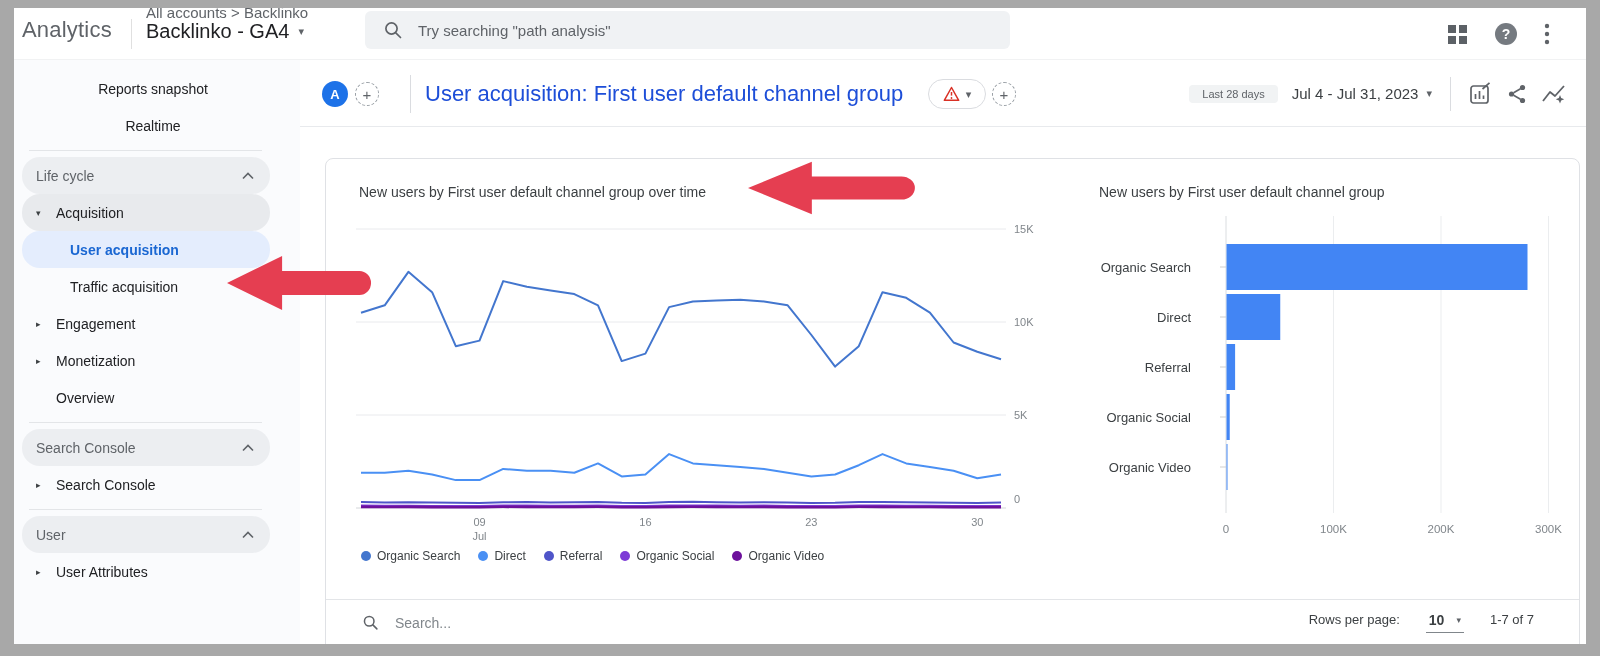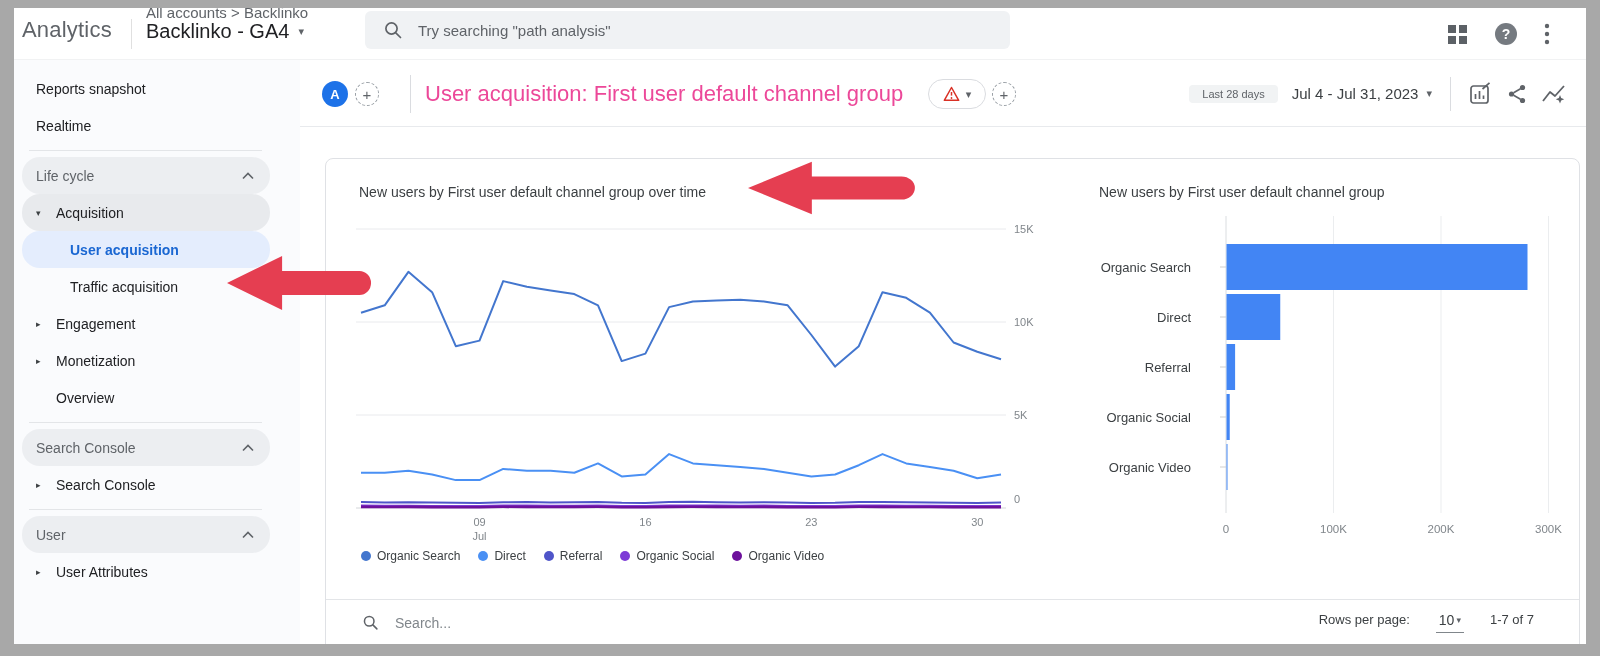--- a/index.html
+++ b/index.html
@@ -15,61 +15,61 @@
   .breadcrumb { font-size:15px; color:#5f6368; height:12px; white-space:nowrap; }
   .prop-row { margin-top:4px; display:flex; align-items:center; gap:9px; font-size:20px; color:#202124; }
   .caret { font-size:11px; color:#5f6368; }
   .searchbar { position:absolute; left:351px; top:3px; width:645px; height:38px; background:#f0f2f4; border-radius:6px; display:flex; align-items:center; padding-left:18px; gap:15px; }
   .search-ph { font-size:15px; color:#5f6368; }
   .hdr-icons { position:absolute; right:36px; top:0; height:52px; display:flex; align-items:center; gap:26px; }
 
   
   .sidebar { position:absolute; left:0; top:52px; bottom:0; width:286px; background:#fafbfd; padding-top:10px; z-index:1; }
   .sb-row { height:37px; margin:0 30px 0 8px; border-radius:18px; display:flex; align-items:center; font-size:14px; color:#202124; cursor:pointer; position:relative; }
-  .sb-row.top  { padding-left:14px; }
+  .sb-row.top  { padding-left:14px;justify-content:center; }
   .sb-row.section { padding-left:14px; background:#eceef1; color:#5f6368; }
   .sb-row.parent { padding-left:14px; }
   .sb-row.parent .tri { width:14px; font-size:9px; color:#3c4043; }
   .sb-row.parent .lbl { margin-left:6px; }
   .sb-row.plain { padding-left:34px; }
   .sb-row.child { padding-left:48px; }
   .sb-row.pill-gray { background:#e8eaed; }
   .sb-row.selected { background:#e4edfd; color:#1a67d2; font-weight:bold; }
   .sb-chev { position:absolute; right:16px; top:50%; transform:translateY(-50%); }
   .sb-divider { height:13px; margin:0 38px 0 15px; position:relative; }
   .sb-divider::before { content:''; position:absolute; left:0; right:0; top:6px; height:1px; background:#e3e5e8; }
 
   
   .main { position:absolute; left:286px; top:52px; right:0; bottom:0; background:#fff; }
   .report-hdr { position:absolute; left:0; top:0; right:0; height:67px; border-bottom:1px solid #e8eaed; }
   .avatar { position:absolute; left:22px; top:21px; width:26px; height:26px; border-radius:50%; background:#1d72e8; color:#fff; font-size:13px; font-weight:bold; display:flex; align-items:center; justify-content:center; }
   .plus-circ { position:absolute; width:24px; height:24px; border-radius:50%; border:1px dashed #9aa0a6; color:#5f6368; font-size:15px; display:flex; align-items:center; justify-content:center; top:22px; }
   .plus-1 { left:55px; } .plus-2 { left:692px; }
   .rh-div { position:absolute; left:110px; top:15px; width:1px; height:38px; background:#dadce0; }
-  .rep-title { position:absolute; left:125px; top:21px; font-size:22px; color:#ec4899; white-space:nowrap; }
+  .rep-title { position:absolute; left:125px; top:21px; font-size:22px; color:#1d4ed8; white-space:nowrap; }
   .warn-pill { position:absolute; left:628px; top:19px; width:58px; height:30px; border:1px solid #dadce0; border-radius:15px; background:#fff; display:flex; align-items:center; justify-content:center; gap:6px; }
   .rh-right { position:absolute; right:20px; top:0; height:67px; display:flex; align-items:center; gap:14px; }
   .preset-badge { background:#f1f3f4; border-radius:4px; padding:3px 13px; font-size:11px; color:#5f6368; }
   .date-text { font-size:15px; color:#3c4043; display:flex; align-items:center; gap:8px; }
   .rh-vdiv { width:1px; height:34px; background:#dadce0; margin:0 4px; }
 
   
   .card { position:absolute; left:25px; top:98px; width:1255px; height:600px; background:#fff; border:1px solid #dfe1e5; border-radius:8px; }
   .chart-title { position:absolute; font-size:14px; color:#3c4043; white-space:nowrap; }
   .line-title { left:33px; top:25px; }
   .bar-title { left:773px; top:25px; }
   #lineChart { position:absolute; left:20px; top:58px; }
   #barChart { position:absolute; left:770px; top:50px; }
   .legend { position:absolute; left:35px; top:390px; display:flex; align-items:center; gap:18px; }
   .lg-item { display:flex; align-items:center; gap:6px; font-size:12px; color:#3c4043; }
   .lg-dot { width:10px; height:10px; border-radius:50%; }
   .t-toolbar { position:absolute; left:0; right:0; top:440px; height:46px; border-top:1px solid #e3e5e8; display:flex; align-items:center; padding:0 45px 0 36px; gap:16px; }
   .t-search-ph { font-size:14px; color:#80868b; }
   .t-right { margin-left:auto; display:flex; align-items:flex-start; gap:26px; font-size:13px; color:#3c4043; }
-  .rpp-value { display:flex; align-items:center; gap:2px; border-bottom:1px solid #80868b; padding:0 3px 4px 3px; font-size:14px; cursor:pointer; }
+  .rpp-value { display:flex; align-items:center; gap:12px; border-bottom:1px solid #80868b; padding:0 3px 4px 3px; font-size:14px; cursor:pointer;font-weight:bold; }
 
   
   .arrow { position:absolute; z-index:50; }
   .arrow svg { width:100%; height:100%; display:block; }
   .arrow-sidebar { left:213px; top:244px; width:145px; height:62px; }
   .arrow-chart { left:734px; top:150px; width:168px; height:60px; }
 
   svg text { font-family:"Liberation Sans","DejaVu Sans",sans-serif; }
 </style>
 </head>

